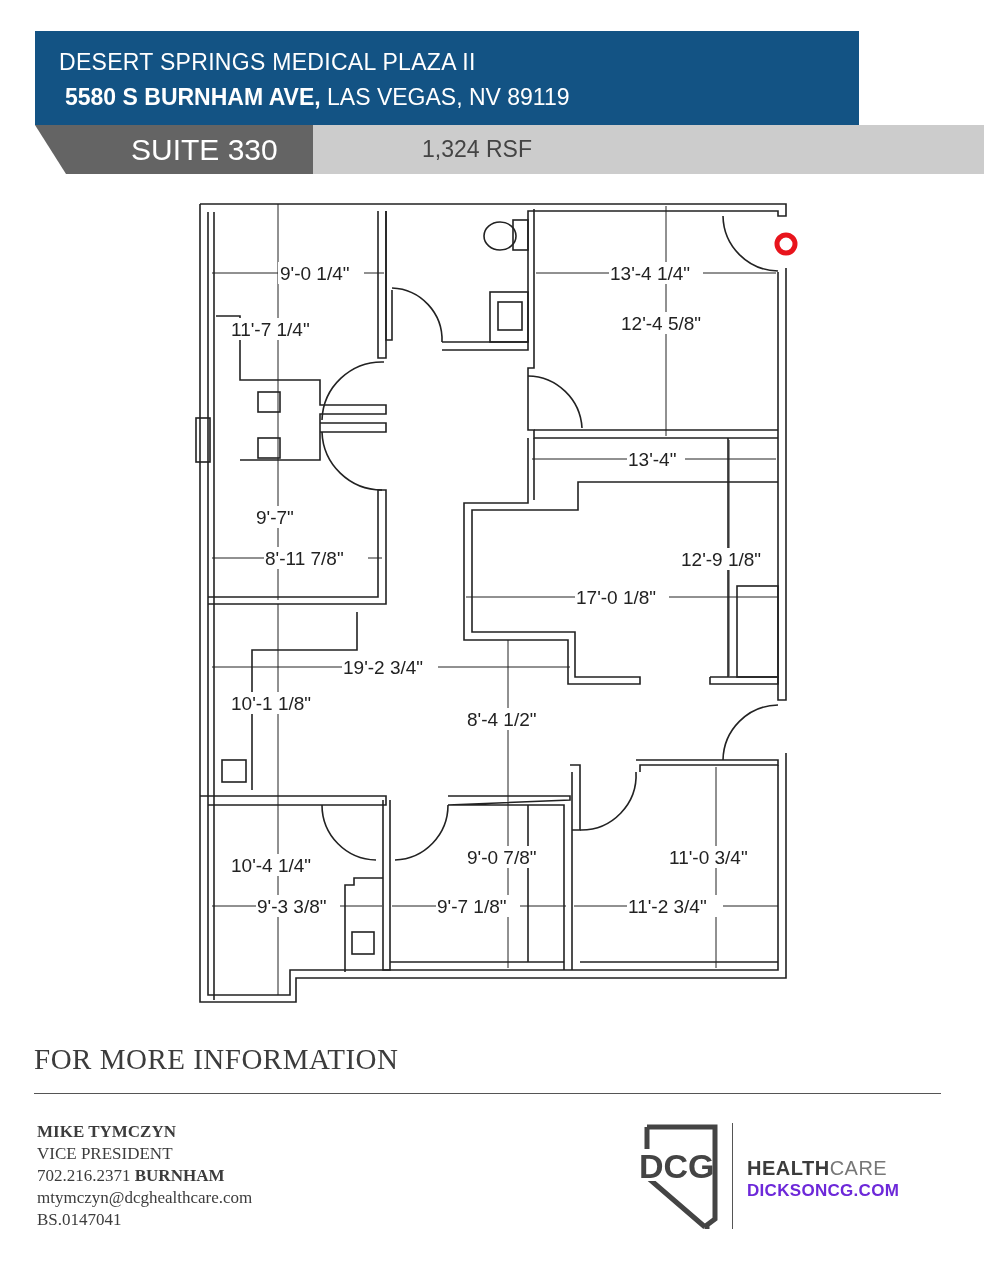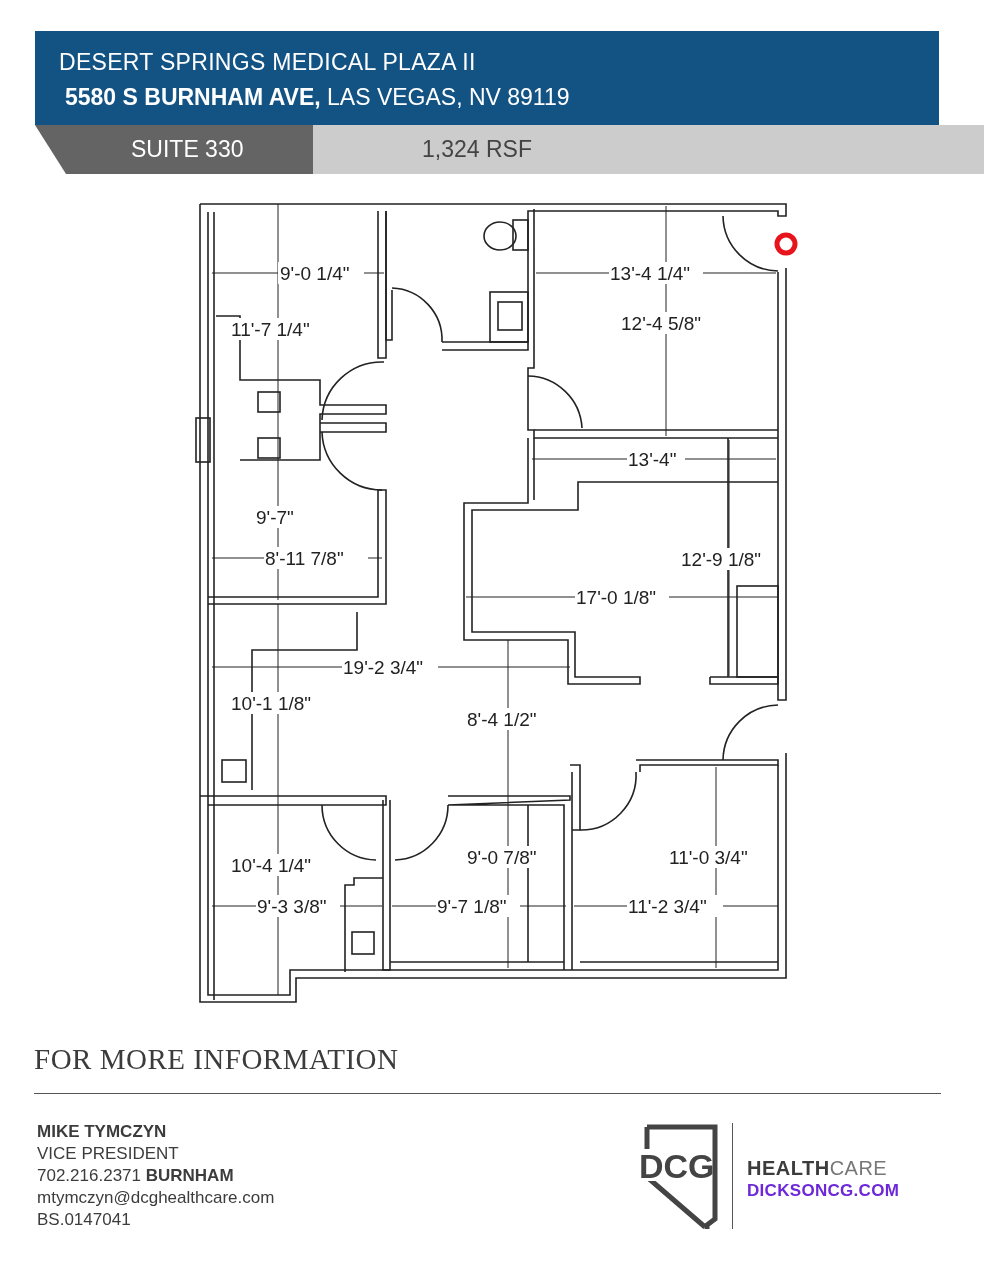--- a/index.html
+++ b/index.html
@@ -1,30 +1,30 @@
 <!DOCTYPE html>
 <html><head>
 <meta charset="utf-8">
 <style>
   html, body { margin: 0; padding: 0; background: #ffffff; }
   body { width: 984px; height: 1278px; position: relative; overflow: hidden; font-family: "Liberation Sans", sans-serif; color: #333; }
-  .header { position: absolute; left: 35px; top: 31px; width: 904px; height: 94px; background: #135384; color: #fff; }
+  .header { position: absolute; left: 35px; top: 31px; width: 824px; height: 94px; background: #135384; color: #fff; }
   .header .title { position: absolute; left: 24px; top: 18px; font-size: 23px; letter-spacing: 0.3px; }
   .header .addr { position: absolute; left: 30px; top: 53px; font-size: 23px; }
   .header .addr b { font-weight: bold; }
   .subbar { position: absolute; left: 35px; top: 125px; width: 904px; height: 49px; }
-  .suite { position: absolute; left: 0; top: 0; width: 278px; height: 49px; background: #646464; clip-path: polygon(0 0, 100% 0, 100% 100%, 31px 100%); color: #fff; font-size: 23px; line-height: 49px; }
+  .suite { position: absolute; left: 0; top: 0; width: 278px; height: 49px; background: #646464; clip-path: polygon(0 0, 100% 0, 100% 100%, 31px 100%); color: #fff; font-size: 30px; line-height: 49px; }
   .suite span { position: absolute; left: 96px; }
   .rsf { position: absolute; left: 278px; top: 0; width: 714px; height: 49px; background: #cccccc; color: #444; font-size: 23px; line-height: 49px; }
   .rsf span { position: absolute; left: 109px; }
   .plan { position: absolute; left: 190px; top: 195px; }
   .plan text { font-family: "Liberation Sans", sans-serif; font-size: 19px; fill: #222; }
   .info-title { position: absolute; left: 34px; top: 1043px; font-size: 29px; color: #3c3c3c; letter-spacing: 0.5px; font-family: Liberation Serif, serif; }
   .rule { position: absolute; left: 34px; top: 1093px; width: 907px; height: 1px; background: #555; }
-  .contact { position: absolute; left: 37px; top: 1121px; font-size: 17px; line-height: 22px; color: #3c3c3c; }
+  .contact { position: absolute; left: 37px; top: 1121px; font-size: 17px; line-height: 22px; color: #3c3c3c; font-family: Liberation Serif, serif; }
   .contact .name { font-weight: bold; }
   .logo { position: absolute; left: 637px; top: 1121px; width: 300px; height: 110px; }
   .logo .divider { position: absolute; left: 95px; top: 2px; width: 1px; height: 106px; background: #555; }
   .logo .hc { position: absolute; left: 110px; top: 36px; font-size: 20px; color: #3c3c3c; letter-spacing: 0.5px; }
   .logo .hc b { font-weight: bold; }
   .logo .hc span { font-weight: normal; color: #777; }
   .logo .site { position: absolute; left: 110px; top: 60px; font-size: 17px; font-weight: bold; color: #6d28d9; letter-spacing: 0.3px; }
 </style>
 </head>
 <body>

